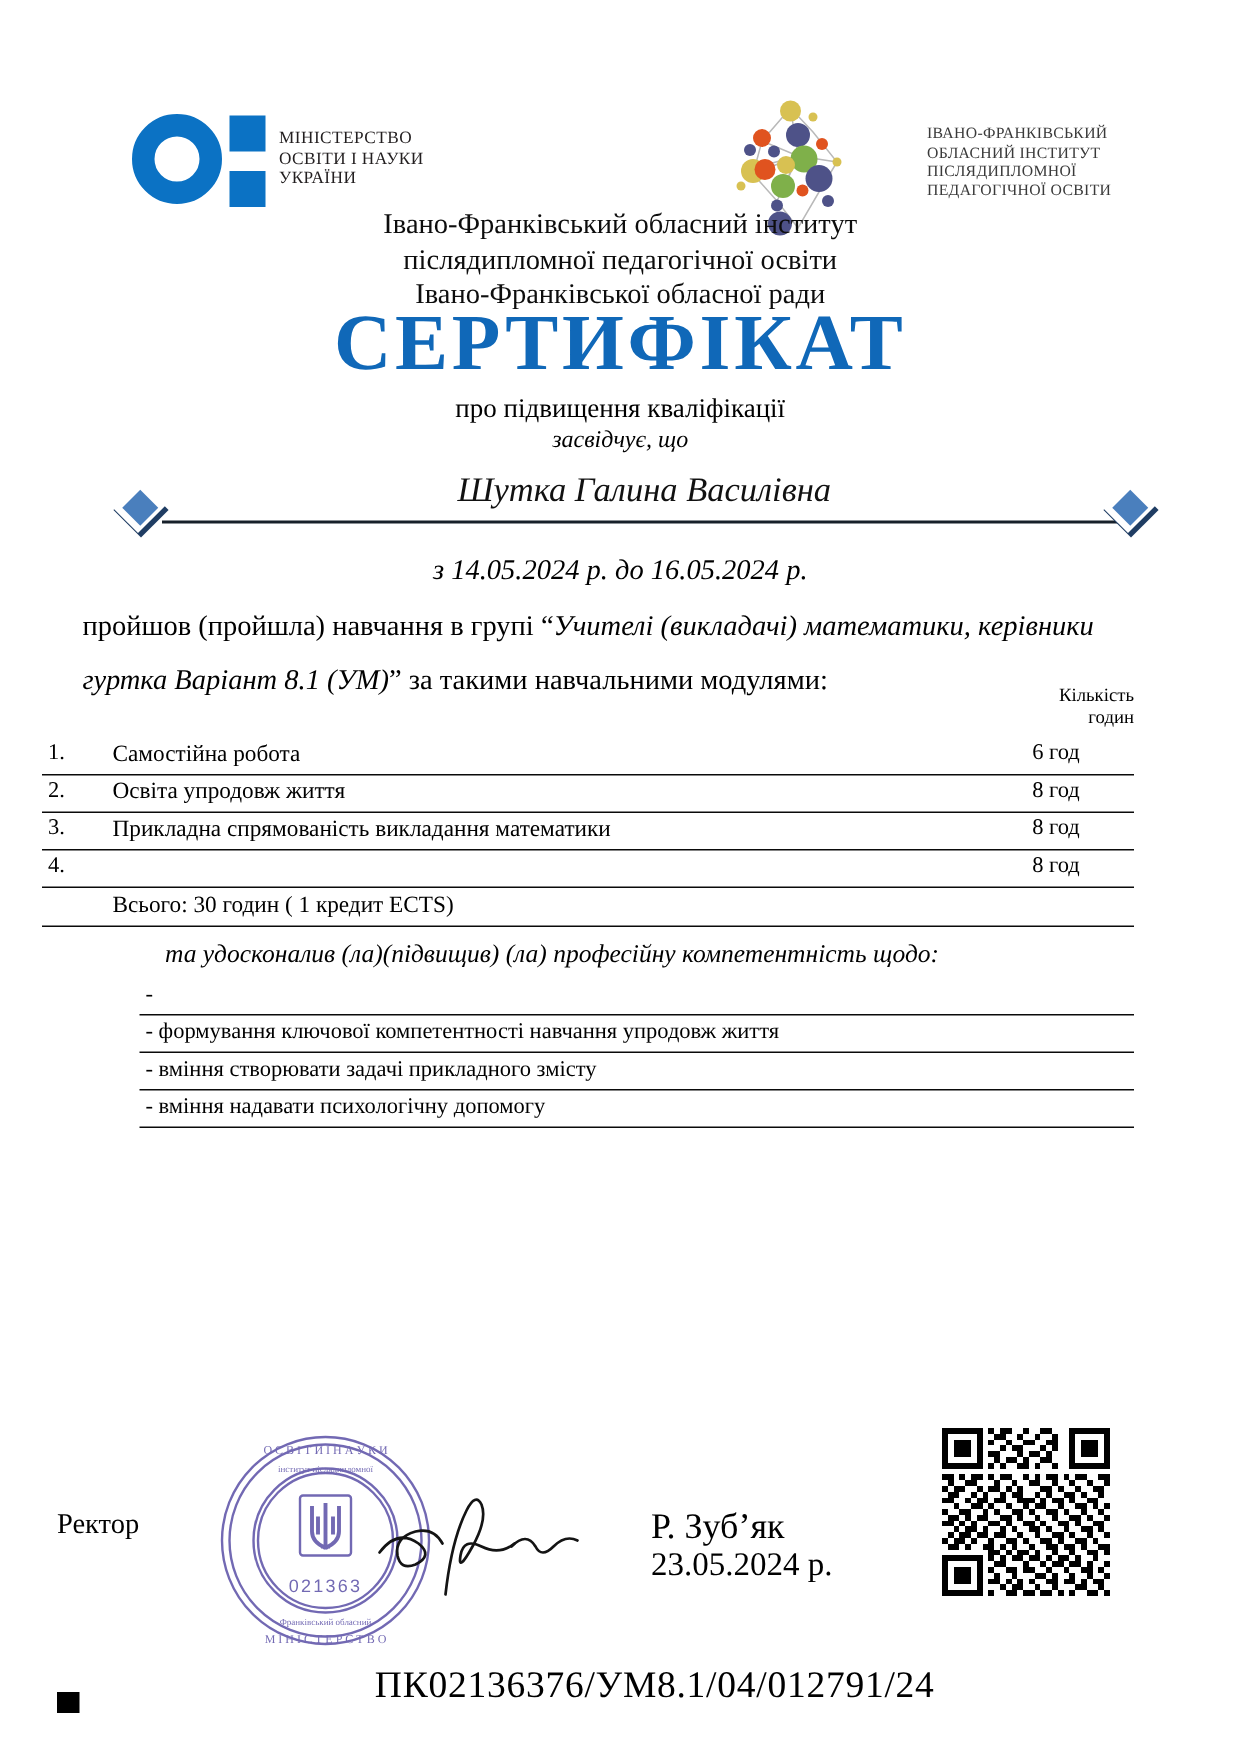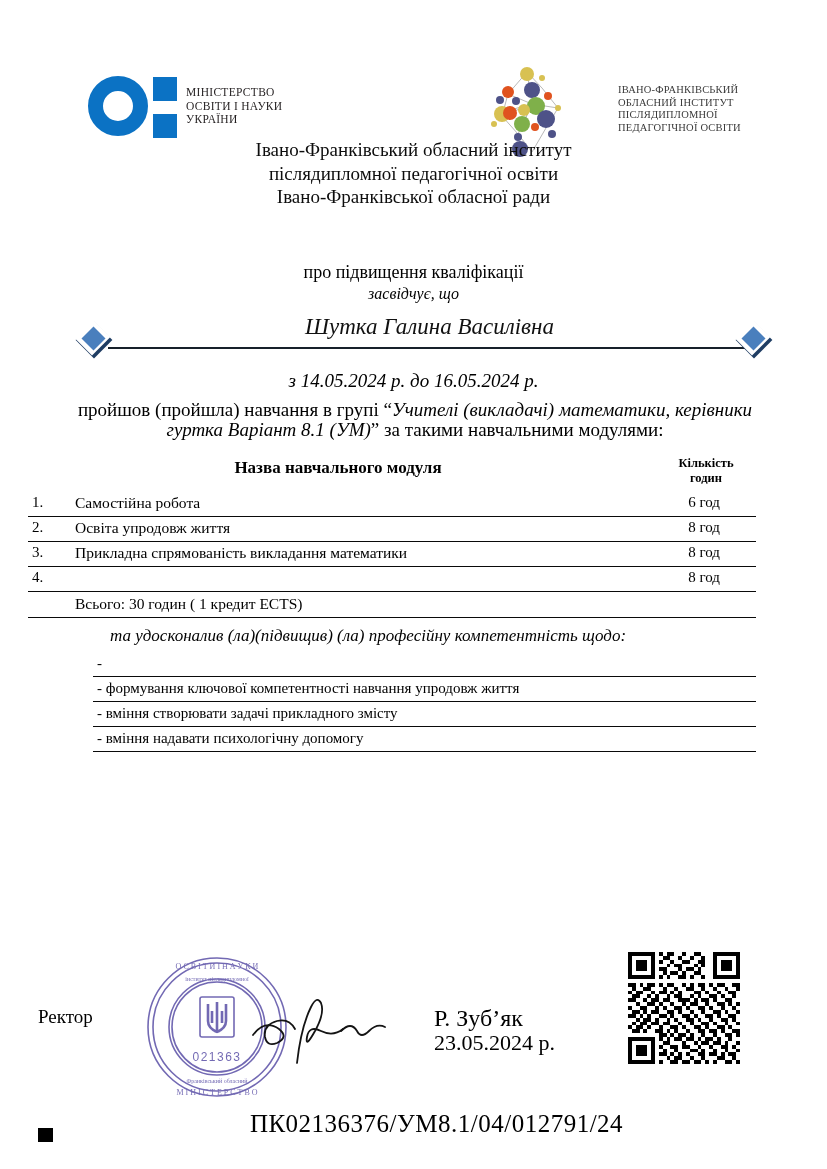--- a/index.html
+++ b/index.html
@@ -195,23 +195,23 @@
     width: 827px;
     text-align: center;
     font-size: 19px;
     font-style: italic;
   }
   .group-para {
     position: absolute;
     top: 400px;
     left: 55px;
     width: 720px;
-    text-align: center;
+    text-align: left;
     font-size: 19px;
-    line-height: 20px;
+    line-height: 36px;
   }
   .group-para .grp {
     font-style: italic;
   }
 
   
   .tbl {
     position: absolute;
     top: 456px;
     left: 28px;
@@ -228,24 +228,24 @@
     width: 620px;
     text-align: center;
     font-size: 17px;
     font-weight: bold;
   }
   .tbl-head .h-hours {
     position: absolute;
     right: 0;
     top: 0px;
     width: 100px;
-    text-align: center;
+    text-align: right;
     font-size: 12.5px;
     line-height: 15px;
-    font-weight: bold;
+    font-weight: normal;
   }
   .row {
     position: relative;
     height: 24px;
     border-bottom: 1.6px solid #0a0a0a;
   }
   .row.first { border-top: none; }
   .row .num {
     position: absolute;
     left: 4px;
@@ -424,20 +424,21 @@
       <div>ПЕДАГОГІЧНОЇ ОСВІТИ</div>
     </div>
   </div>
 
   <div class="inst-lines">
     <div>Івано-Франківський обласний інститут</div>
     <div>післядипломної педагогічної освіти</div>
     <div>Івано-Франківської обласної ради</div>
   </div>
 
+  <div class="cert-title">СЕРТИФІКАТ</div>
   <div class="sub1">про підвищення кваліфікації</div>
   <div class="sub2">засвідчує, що</div>
 
   <div class="name-row">
     <div class="holder-name">Шутка Галина Василівна</div>
     <div class="name-rule"></div>
     <div class="orn left">
       <div class="orn-frame"></div>
       <div class="orn-inner"></div>
       <div class="orn-core"></div>
@@ -449,21 +450,20 @@
     </div>
   </div>
 
   <div class="dates">з 14.05.2024 р.  до 16.05.2024 р.</div>
   <div class="group-para">
     <span>пройшов (пройшла) навчання в групі “</span><span class="grp">Учителі (викладачі) математики, керівники гуртка Варіант 8.1 (УМ)</span><span>” за такими навчальними модулями:</span>
   </div>
 
   <div class="tbl">
     <div class="tbl-head">
-      <div class="h-name">Назва навчального модуля</div>
       <div class="h-hours">
         <div>Кількість</div>
         <div>годин</div>
       </div>
     </div>
 
     <div class="row first">
       <span class="num">1.</span>
       <span class="mname">Самостійна робота</span>
       <span class="hrs">6 год</span>

